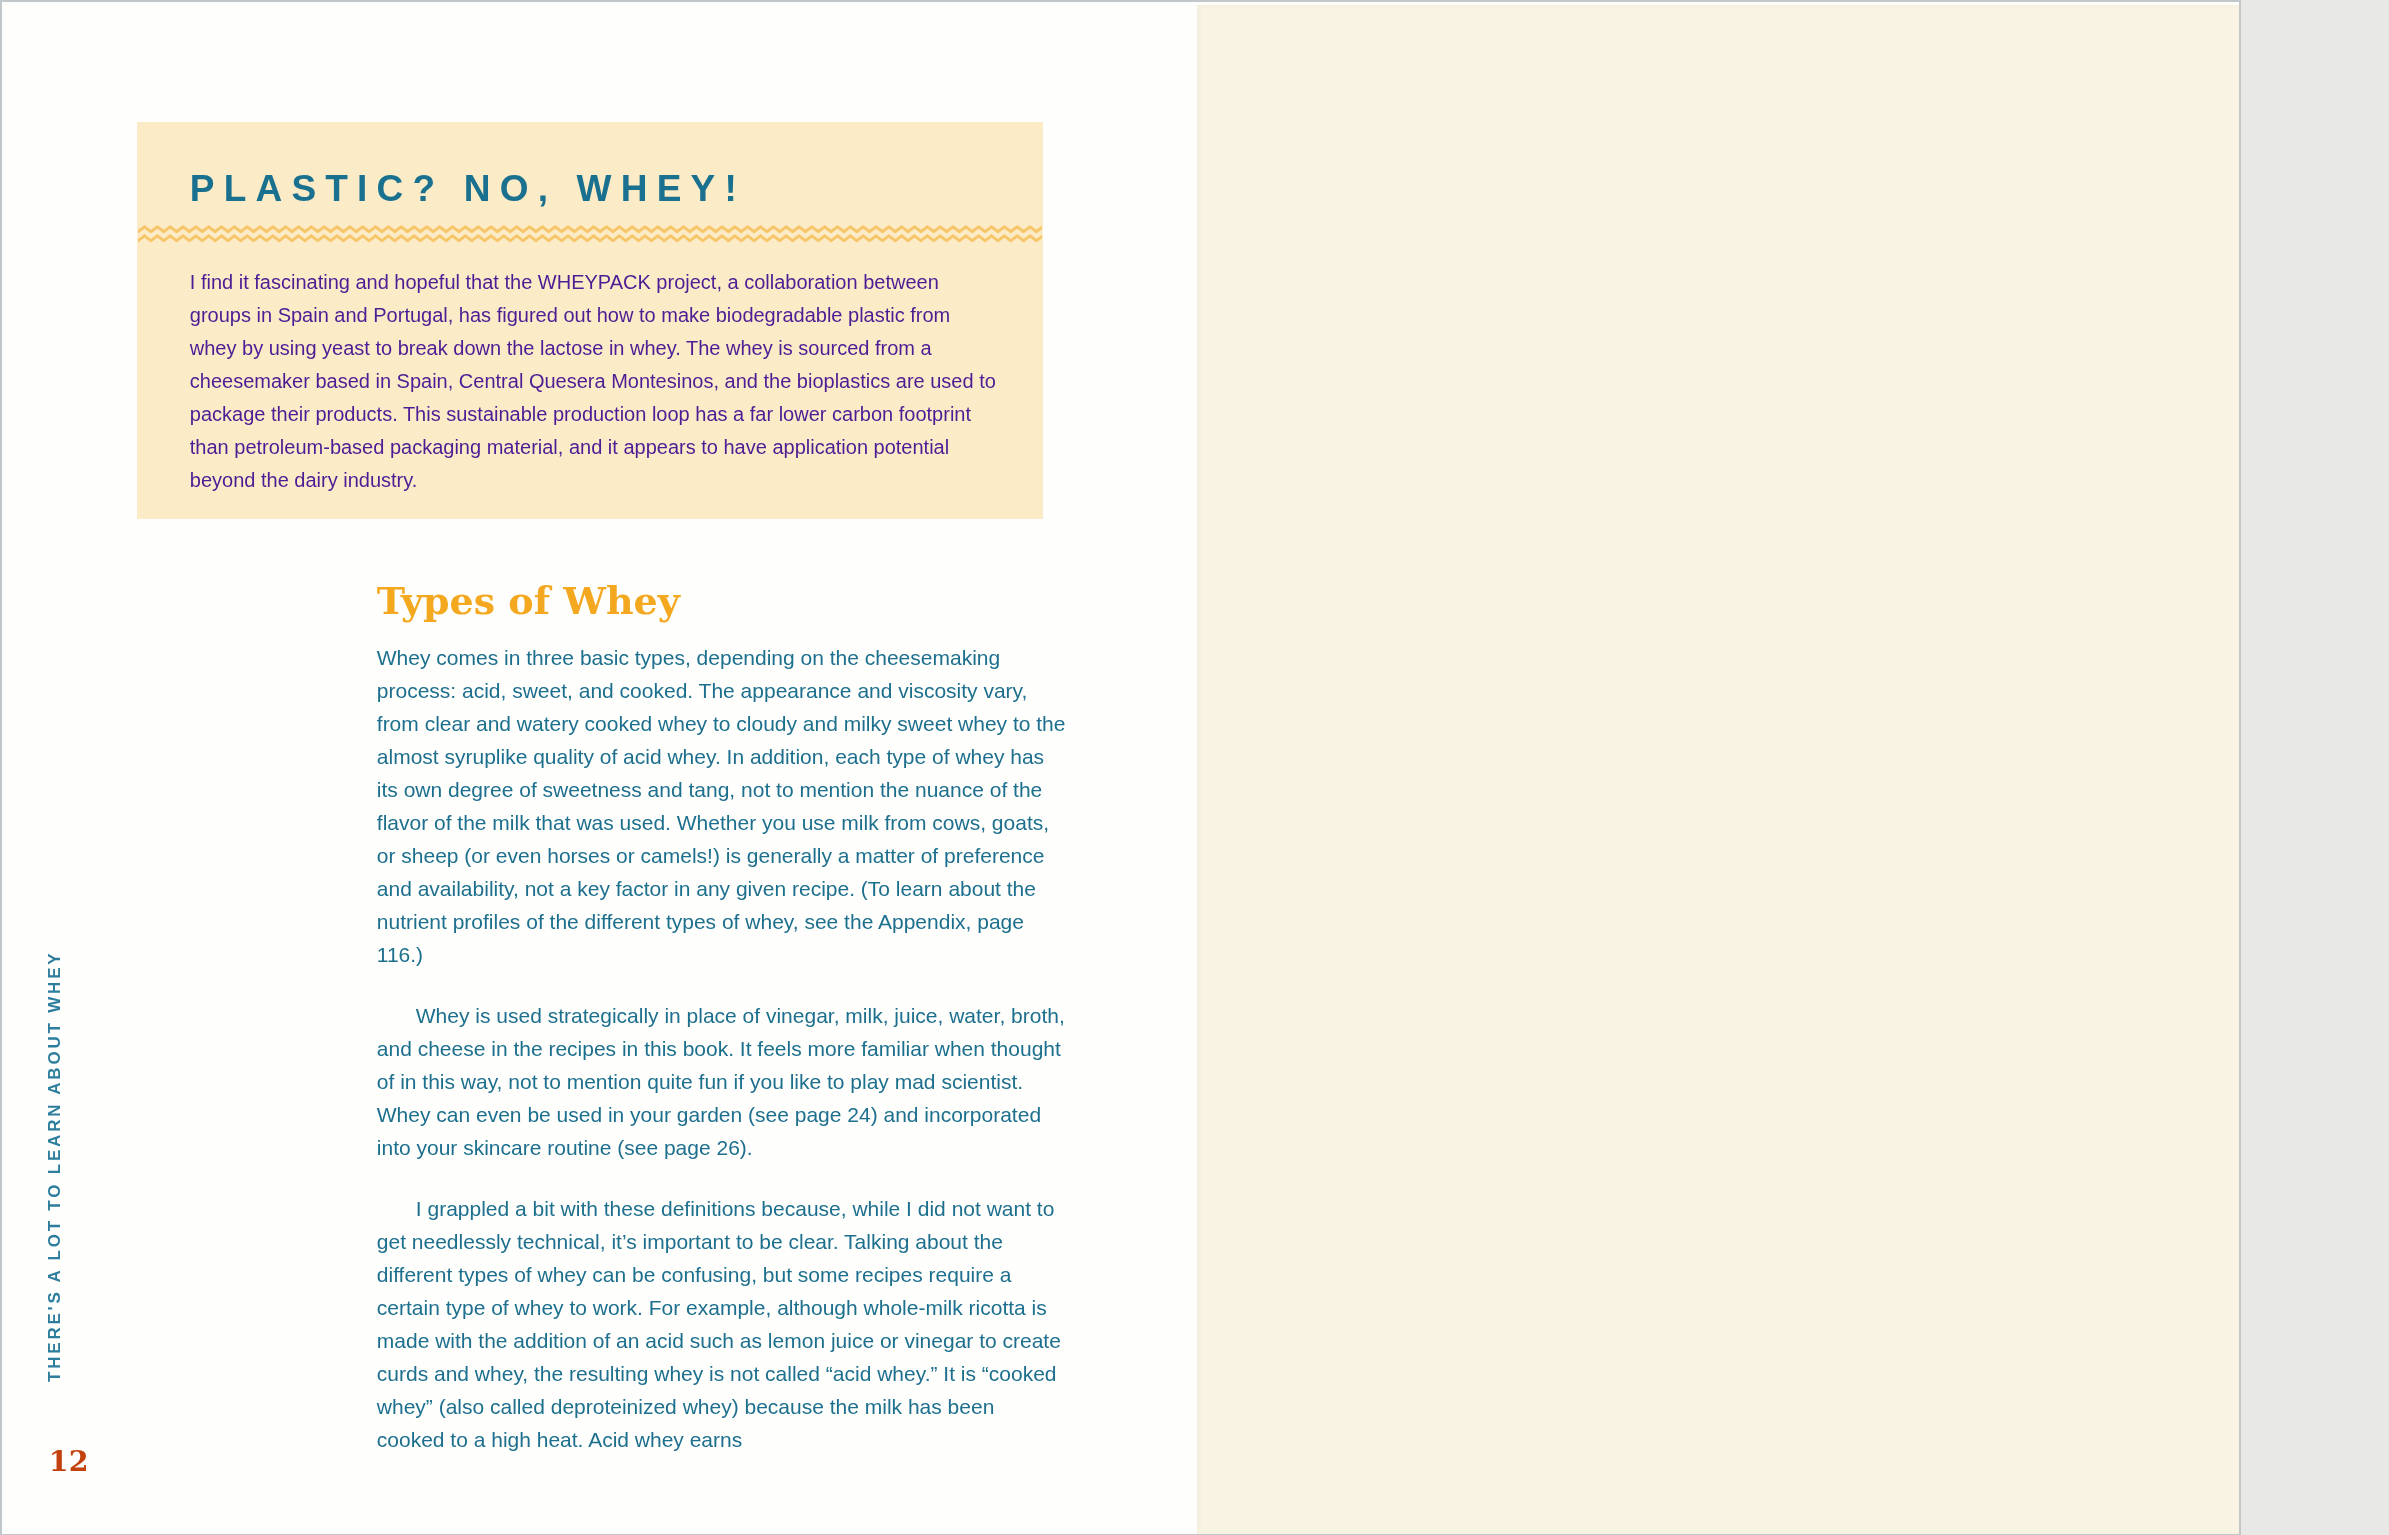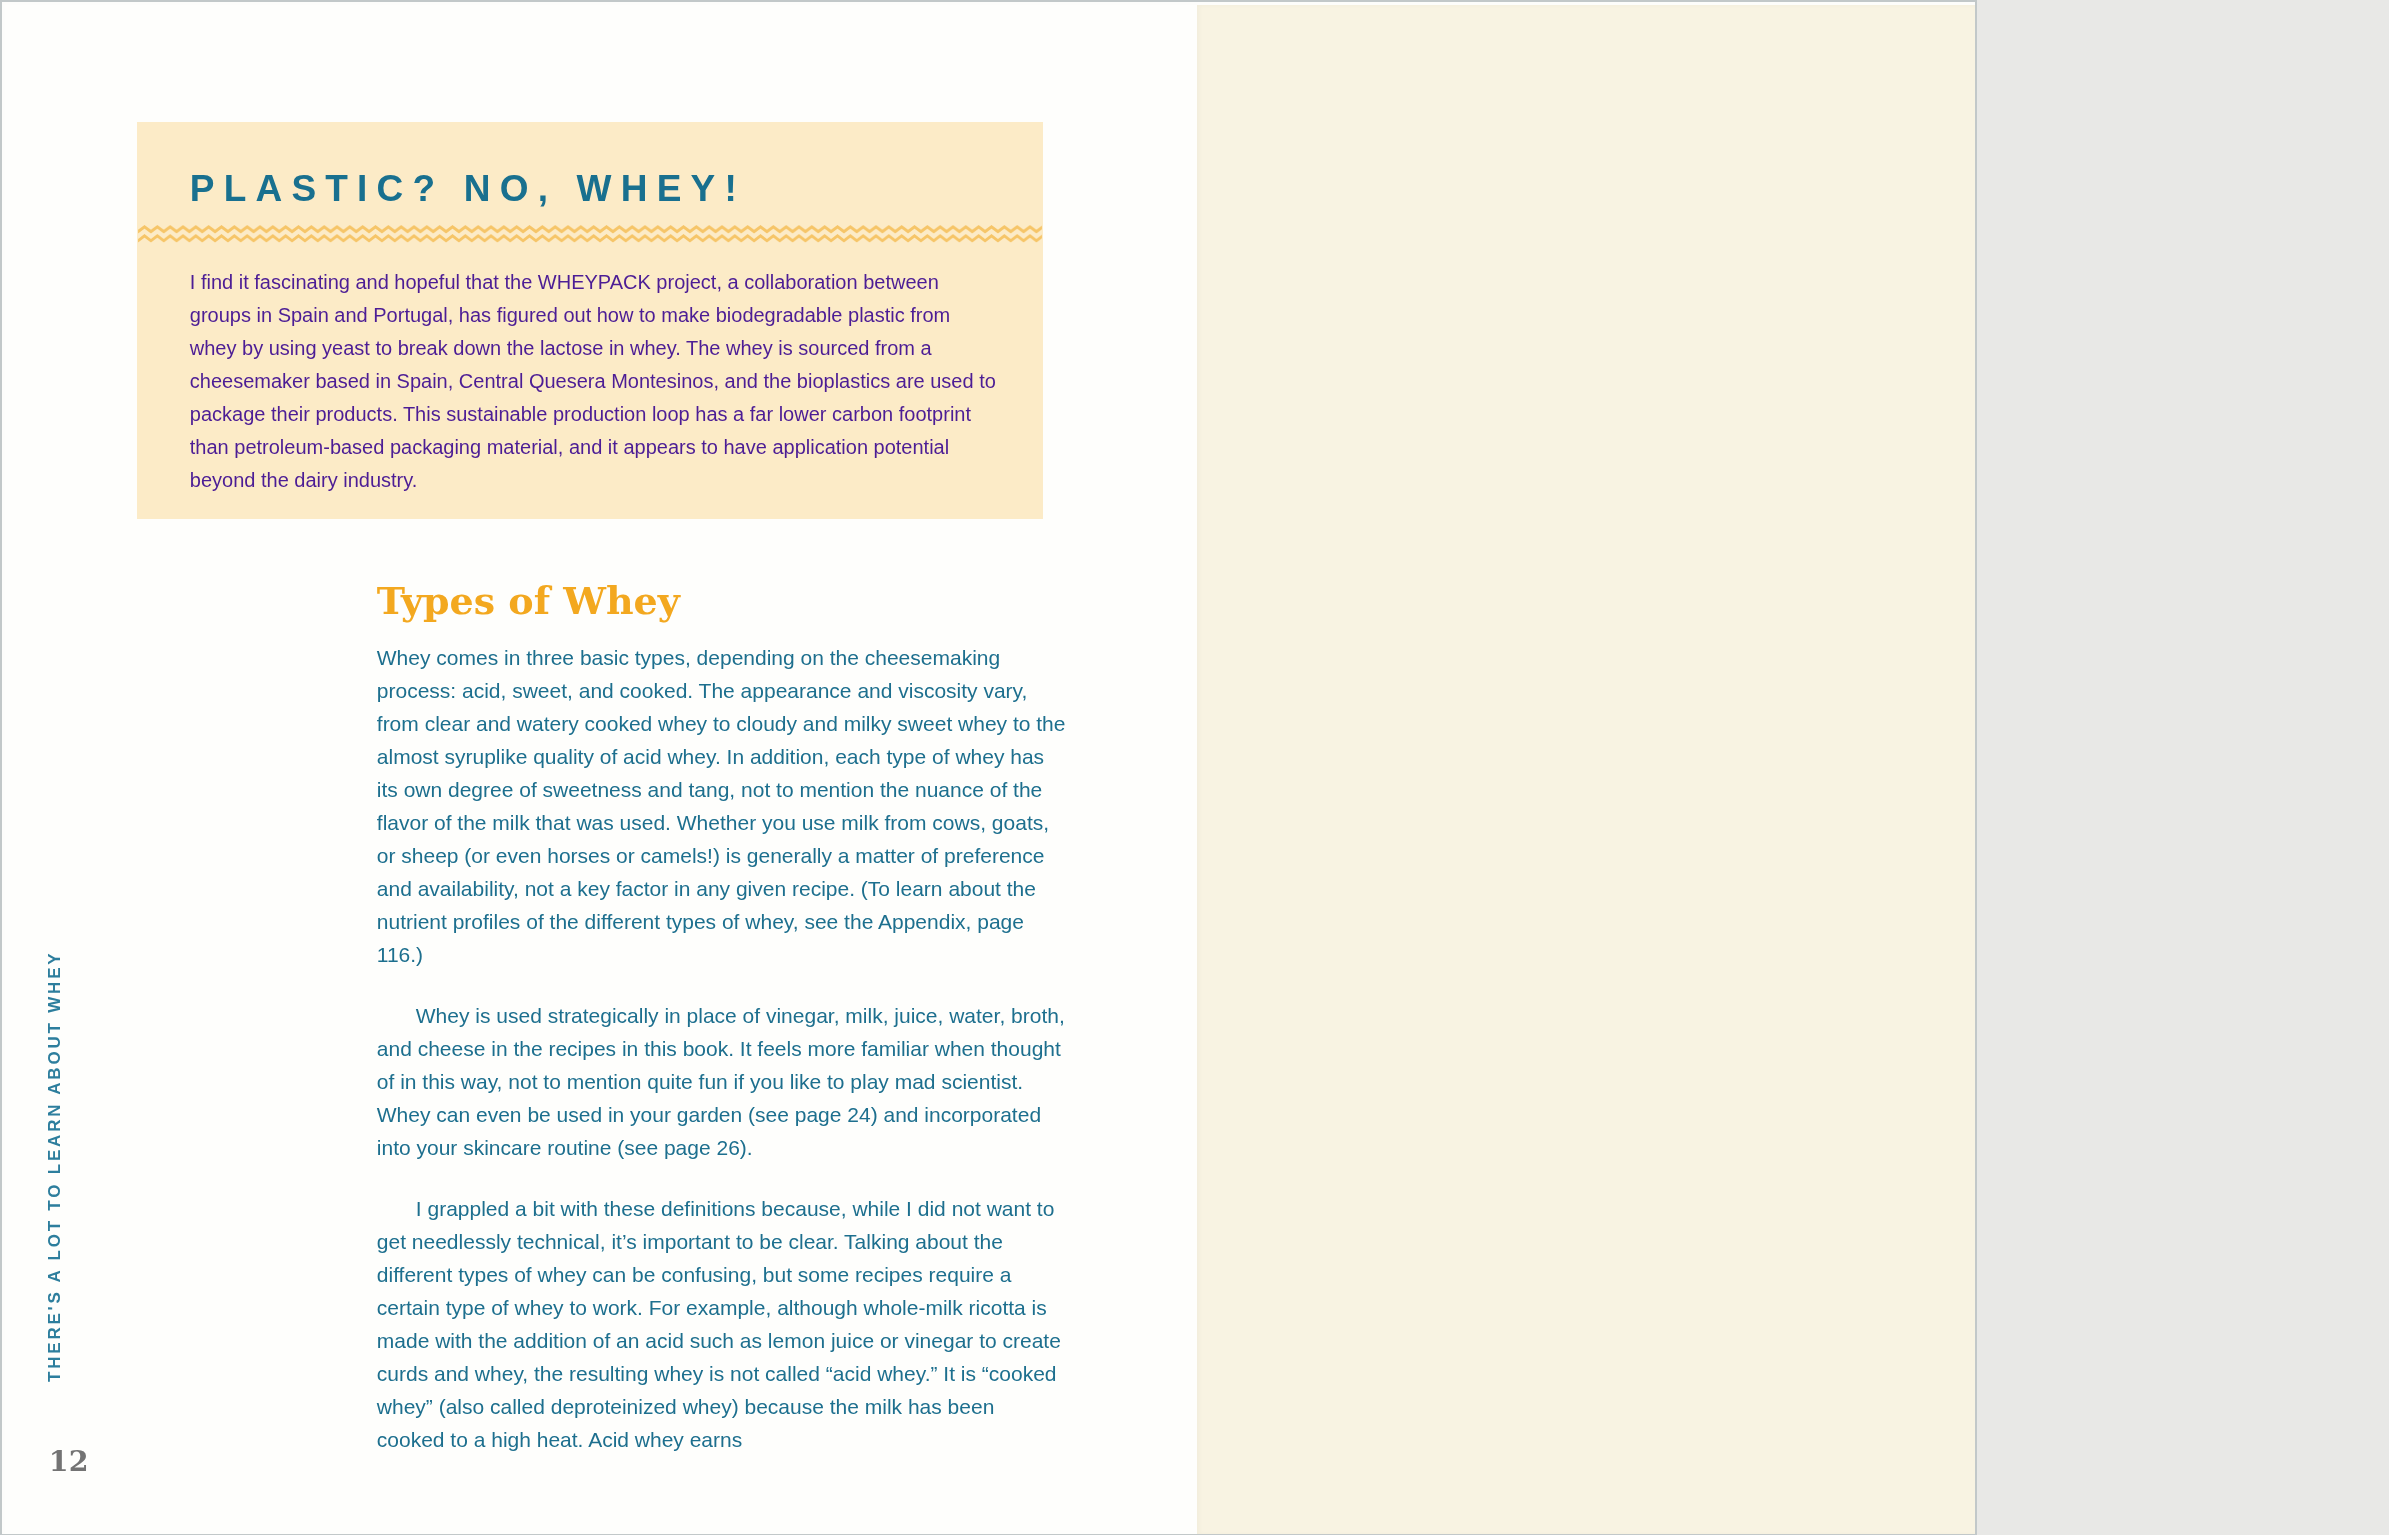--- a/index.html
+++ b/index.html
@@ -1,17 +1,17 @@
 <!DOCTYPE html>
 <html style="font-size:14.7px"><head>
 <meta charset="utf-8">
 <style>
   html,body { margin:0; padding:0; background:#e8e8e6; }
   .sheet {
-    position:relative; width:1977px; height:1536px;
+    position:relative; width:2241px; height:1536px;
     background:#fdfdfb; box-sizing:border-box;
     border:2.8px solid #c2c8c9; overflow:hidden;
     font-family:"Liberation Sans", sans-serif;
   }
   .page { position:absolute; top:2.8px; height:1530px; }
   .page-left  { left:2.8px;  width:1192px; background:#fefefc; }
   .page-right { left:1195px; width:1192px; background:#f8f3e2;
                 box-shadow: inset 1.8px 0 5.5px rgba(0,0,0,0.03); }
 
   
@@ -43,21 +43,21 @@
   .body-col p.indent { text-indent:39px;margin-top:28px; }
 
   .vert-left {
     position:absolute; left:40px; top:991px; height:386px; width:27.6px;
     writing-mode:vertical-rl; transform:rotate(180deg);
     font-size:17px; font-weight:600; letter-spacing:2.8px; color:#2d7e9d;
     white-space:nowrap;
   }
   .pageno {
     position:absolute; font-family:"DejaVu Serif", serif;
-    font-size:28.5px; font-weight:bold; color:#737373;
+    font-size:28.5px; font-weight:bold; color:#c2410c;
   }
   .pageno-left  { left:44px;  top:1439px; }
 </style>
 </head>
 <body>
 
 <div class="sheet">
 
   <div class="page page-left">
 

